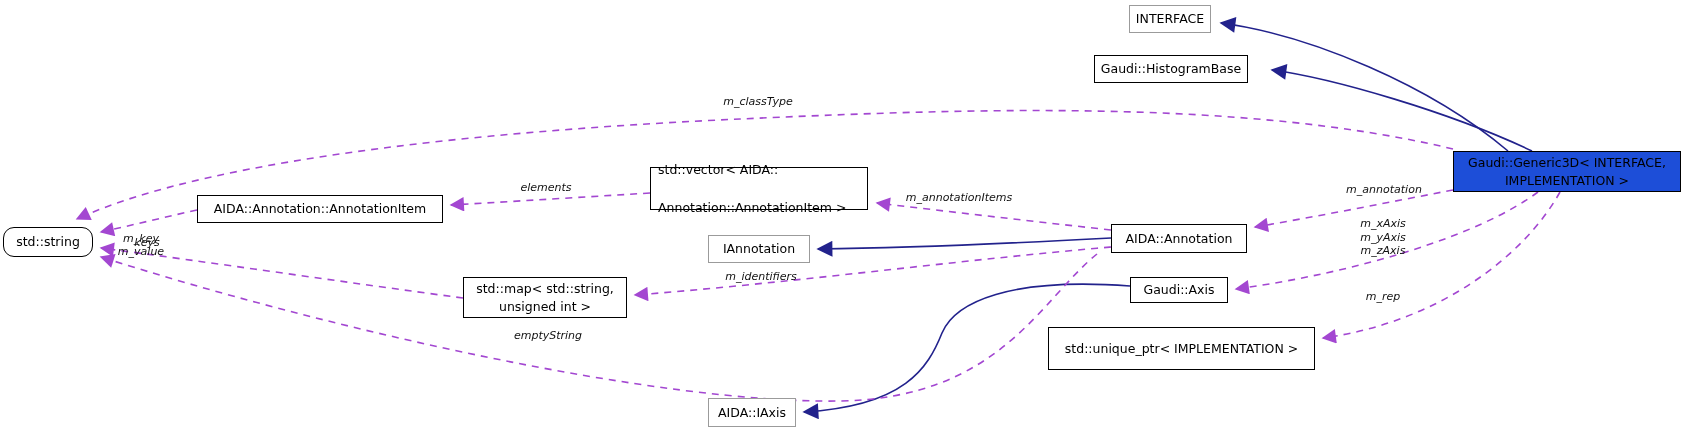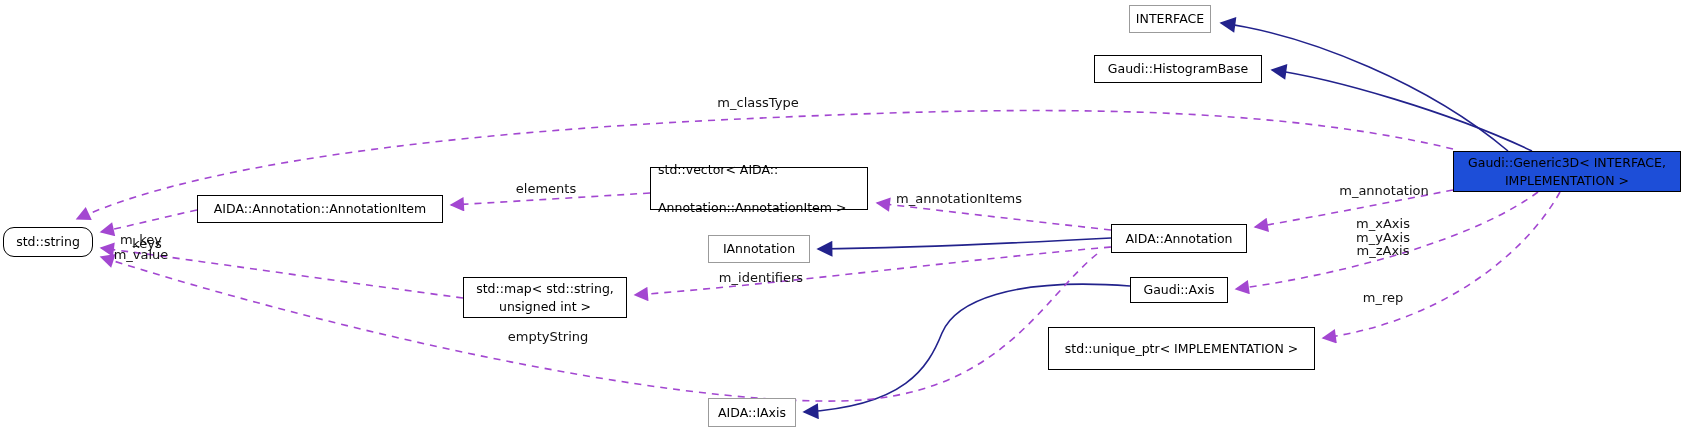--- a/index.html
+++ b/index.html
@@ -15,22 +15,22 @@
     position:absolute; box-sizing:border-box;
     background:#ffffff; border:1.2px solid #000000;
     display:flex; flex-direction:column; align-items:center; justify-content:center;
     font-size:12.5px; line-height:1.4; color:#000000; white-space:nowrap;
     z-index:2;
   }
   .node.ext { border:1px solid #9b9b9b; }
   .node.main { background:#1d4ed8; border:1.4px solid #000000; }
   .node.left-align { align-items:flex-start; padding-left:7px;gap:20px; }
   .edge-label {
-    position:absolute; font-size:13px; color:#111111;
-    white-space:nowrap; z-index:1; text-align:center;
+    position:absolute; font-size:11px; color:#111111;
+    white-space:nowrap; z-index:1; text-align:center;font-style:italic;
   }
   .edge-label span { display:block; }
 </style>
 </head>
 <body>
 
 <div id="diagram">
 
   <svg id="edges" viewBox="0 0 1685 431" xmlns="http://www.w3.org/2000/svg">
     <defs>
@@ -56,21 +56,21 @@
     <path d="M 1097 254 C 1040 300, 1000 398, 840 401 C 660 404, 330 330, 101 257" fill="none" stroke="#a347d1" stroke-width="1.6" stroke-dasharray="7 6" marker-end="url(#arrow-purple)"></path>
     <path d="M 1453 190 C 1390 202, 1320 216, 1255 227" fill="none" stroke="#a347d1" stroke-width="1.6" stroke-dasharray="7 6" marker-end="url(#arrow-purple)"></path>
     <path d="M 1538 192 C 1480 235, 1360 272, 1236 289" fill="none" stroke="#a347d1" stroke-width="1.6" stroke-dasharray="7 6" marker-end="url(#arrow-purple)"></path>
     <path d="M 1560 192 C 1525 255, 1440 322, 1323 338" fill="none" stroke="#a347d1" stroke-width="1.6" stroke-dasharray="7 6" marker-end="url(#arrow-purple)"></path>
   </svg>
 
   <div class="node ext" style="left:1129px; top:5px; width:82px; height:28px;">
     <span>INTERFACE</span>
   </div>
 
-  <div class="node" style="left:1094px; top:55px; width:168px; height:28px;">
+  <div class="node" style="left:1094px; top:55px; width:154px; height:28px;">
     <span>Gaudi::HistogramBase</span>
   </div>
 
   <div class="node main" style="left:1453px; top:151px; width:228px; height:41px;">
     <span>Gaudi::Generic3D&lt; INTERFACE,</span>
     <span>IMPLEMENTATION &gt;</span>
   </div>
 
   <div class="node" style="left:197px; top:195px; width:246px; height:28px;">
     <span>AIDA::Annotation::AnnotationItem</span>

